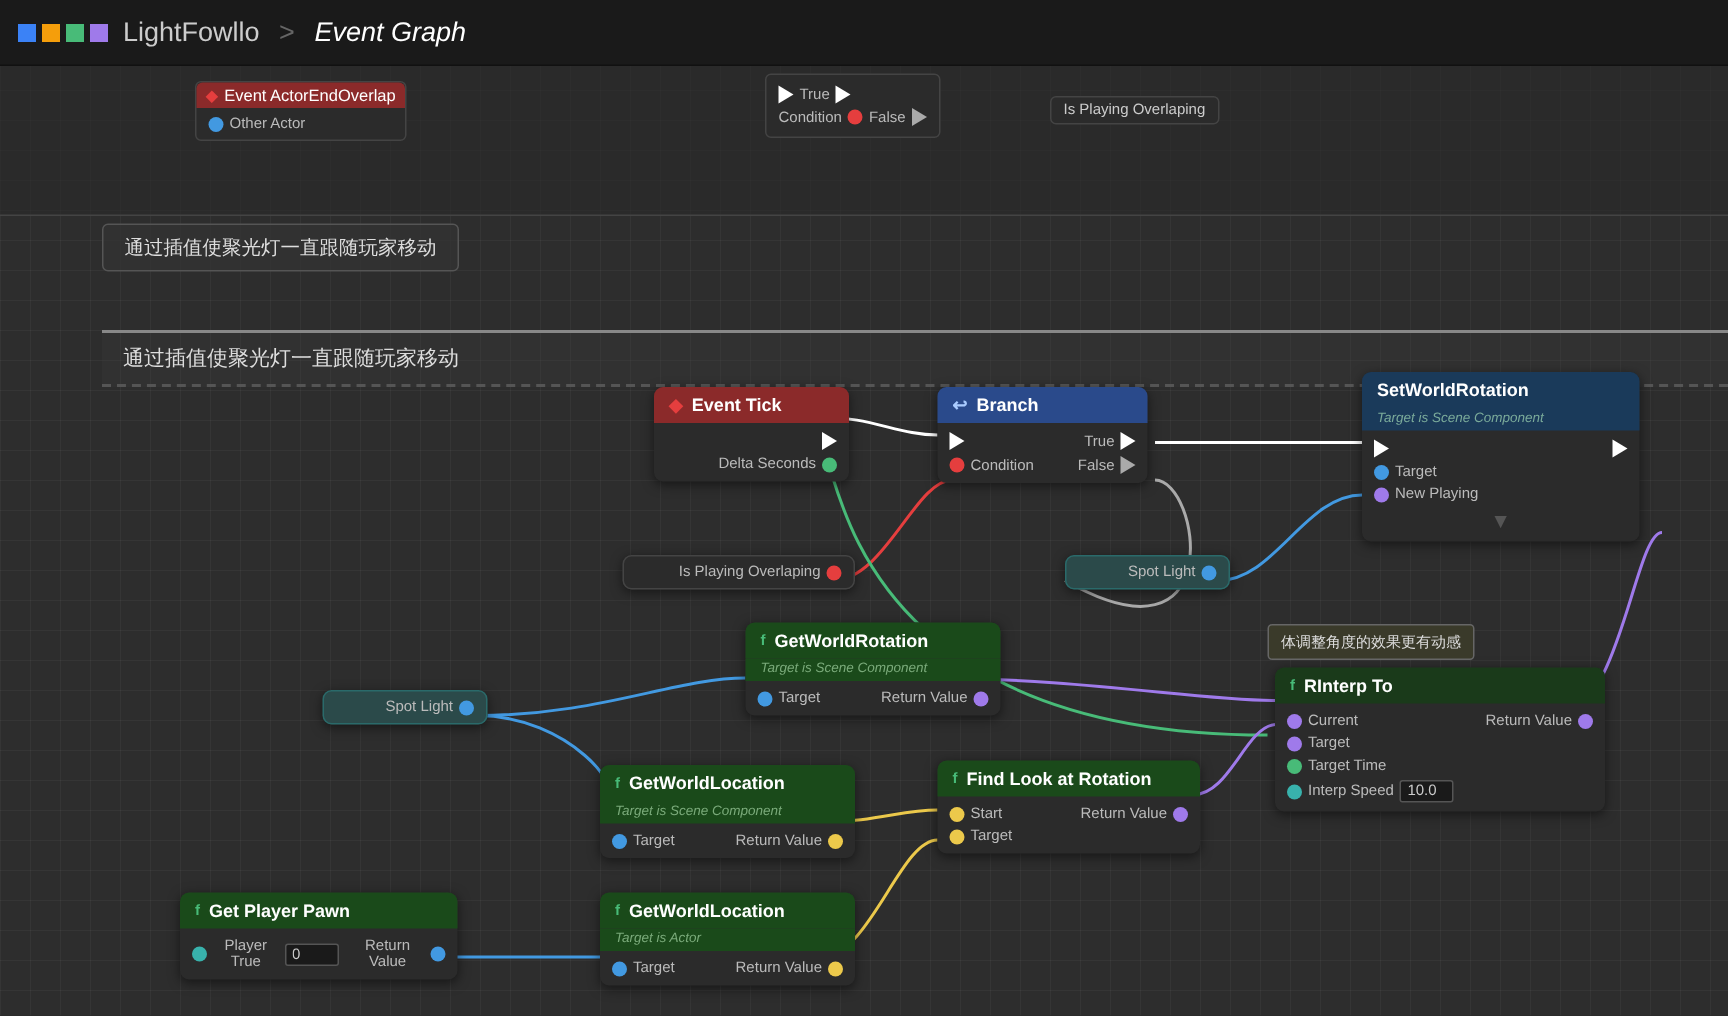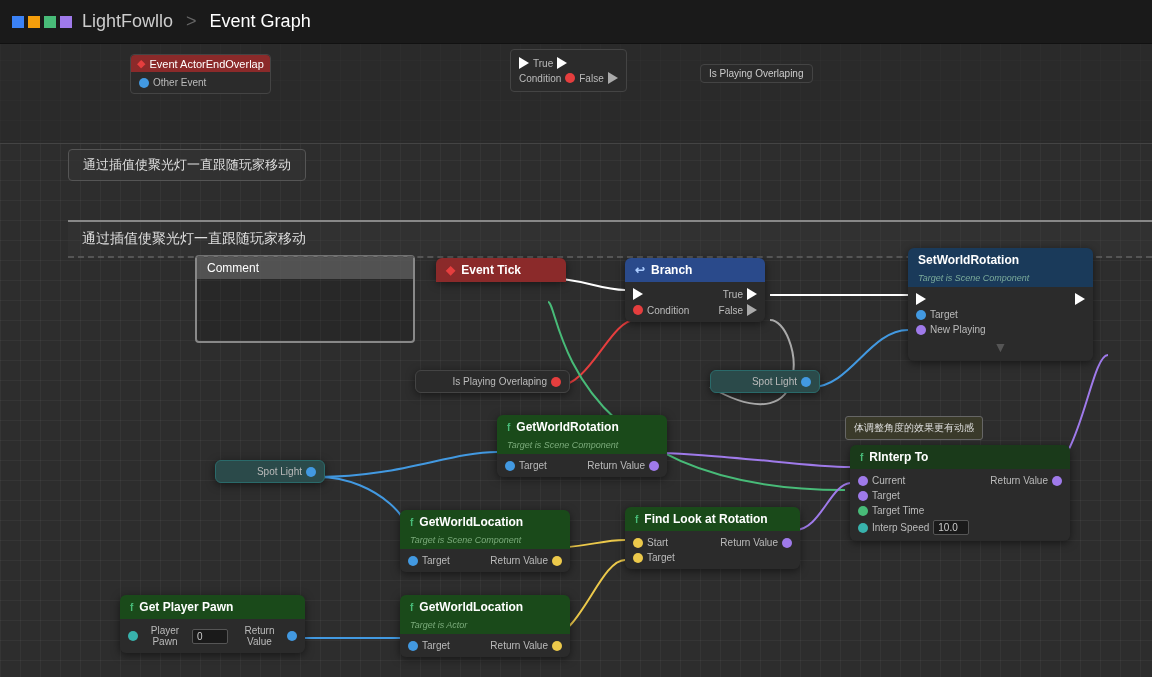--- a/index.html
+++ b/index.html
@@ -56,20 +56,21 @@
       font-weight: 500;
     }
 
     .breadcrumb .sep {
       margin: 0 8px;
       color: #666;
     }
 
     .breadcrumb .current {
       color: #fff;
+      font-style: italic;
     }
 
     
     #connections {
       position: absolute;
       top: 0; left: 0;
       width: 100%;
       height: 100%;
       pointer-events: none;
       z-index: 1;
@@ -240,21 +241,21 @@
   </div>
 
   <div class="top-section">
 
     <div style="position:absolute; top:10px; left:130px; background:#2b2b2b; border-radius:4px; padding:3px 8px; font-size:10px; color:#ccc; border:1px solid #444;">
       <div style="background:#8b2a2a; padding:2px 6px; margin:-3px -8px 3px; border-radius:4px 4px 0 0; font-size:11px; color:#fff; display:flex; align-items:center; gap:4px;">
         <span style="color:#e53e3e;">◆</span> Event ActorEndOverlap
       </div>
       <div style="display:flex; align-items:center; gap:4px; padding: 2px 0;">
         <span class="pin blue"></span>
-        <span class="pin-label">Other Event</span>
+        <span class="pin-label">Other Actor</span>
       </div>
     </div>
 
     <div style="position:absolute; top:5px; left:510px; background:#2b2b2b; border-radius:4px; padding:3px 8px; font-size:10px; color:#ccc; border:1px solid #444;">
       <div style="display:flex; flex-direction:column; gap:3px; padding:4px 0;">
         <div style="display:flex; align-items:center; gap:4px;">
           <div class="pin-triangle" style="border-left-color:#fff;"></div>
           <span class="pin-label">True</span>
           <div class="pin-triangle"></div>
         </div>
@@ -309,20 +310,29 @@
     <path d="M 290 638 C 350 638, 370 638, 400 638" stroke="#4299e1" stroke-width="2" fill="none"></path>
 
     <path d="M 770 320 C 800 320, 820 450, 710 387" stroke="#aaaaaa" stroke-width="2" fill="none"></path>
   </svg>
 
   <div class="node" style="top:258px; left:436px; width:130px;">
     <div class="node-header event">
       <span style="color:#e53e3e;">◆</span>
       <span>Event Tick</span>
     </div>
+    <div class="node-body">
+      <div class="pin-row right">
+        <div class="pin-triangle"></div>
+      </div>
+      <div class="pin-row right">
+        <span class="pin-label">Delta Seconds</span>
+        <span class="pin green"></span>
+      </div>
+    </div>
   </div>
 
   <div class="node" style="top:258px; left:625px; width:140px;">
     <div class="node-header branch">
       <span style="color:#aaccff;">↩</span>
       <span>Branch</span>
     </div>
     <div class="node-body">
       <div class="pin-row">
         <div class="pin-triangle"></div>
@@ -484,21 +494,21 @@
   </div>
 
   <div class="node" style="top:595px; left:120px; width:185px;">
     <div class="node-header func">
       <span style="color:#48bb78; font-size:10px;">f</span>
       <span>Get Player Pawn</span>
     </div>
     <div class="node-body">
       <div class="pin-row">
         <span class="pin teal"></span>
-        <span class="pin-label">Player Pawn</span>
+        <span class="pin-label">Player True</span>
         <input class="input-value" type="text" value="0" style="">
         <span style="flex:1"></span>
         <span class="pin-label">Return Value</span>
         <span class="pin blue"></span>
       </div>
     </div>
   </div>
 
   <div class="node" style="top:595px; left:400px; width:170px;">
     <div class="node-header func">
@@ -512,20 +522,15 @@
       <div class="pin-row">
         <span class="pin blue"></span>
         <span class="pin-label">Target</span>
         <span style="flex:1"></span>
         <span class="pin-label">Return Value</span>
         <span class="pin yellow"></span>
       </div>
     </div>
   </div>
 
-  <div class="comment-node" style="top:255px; left:195px; width:220px; height:88px;">
-    <div class="comment-header">
-      <span>Comment</span>
-    </div>
-  </div>
 
 
 </div>
 
 </body></html>

